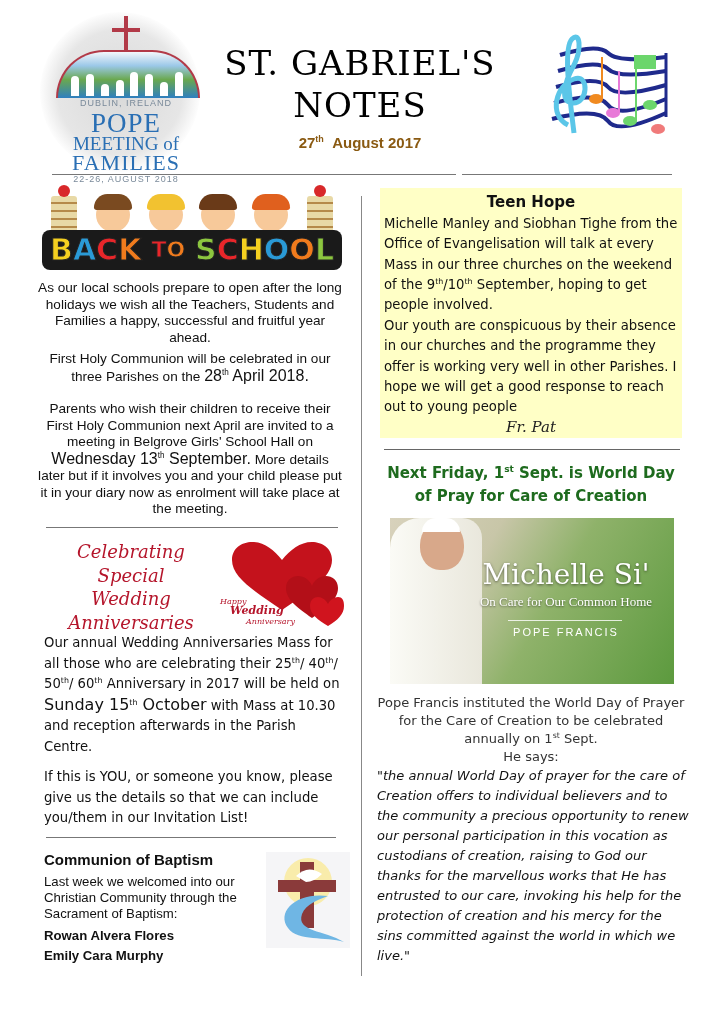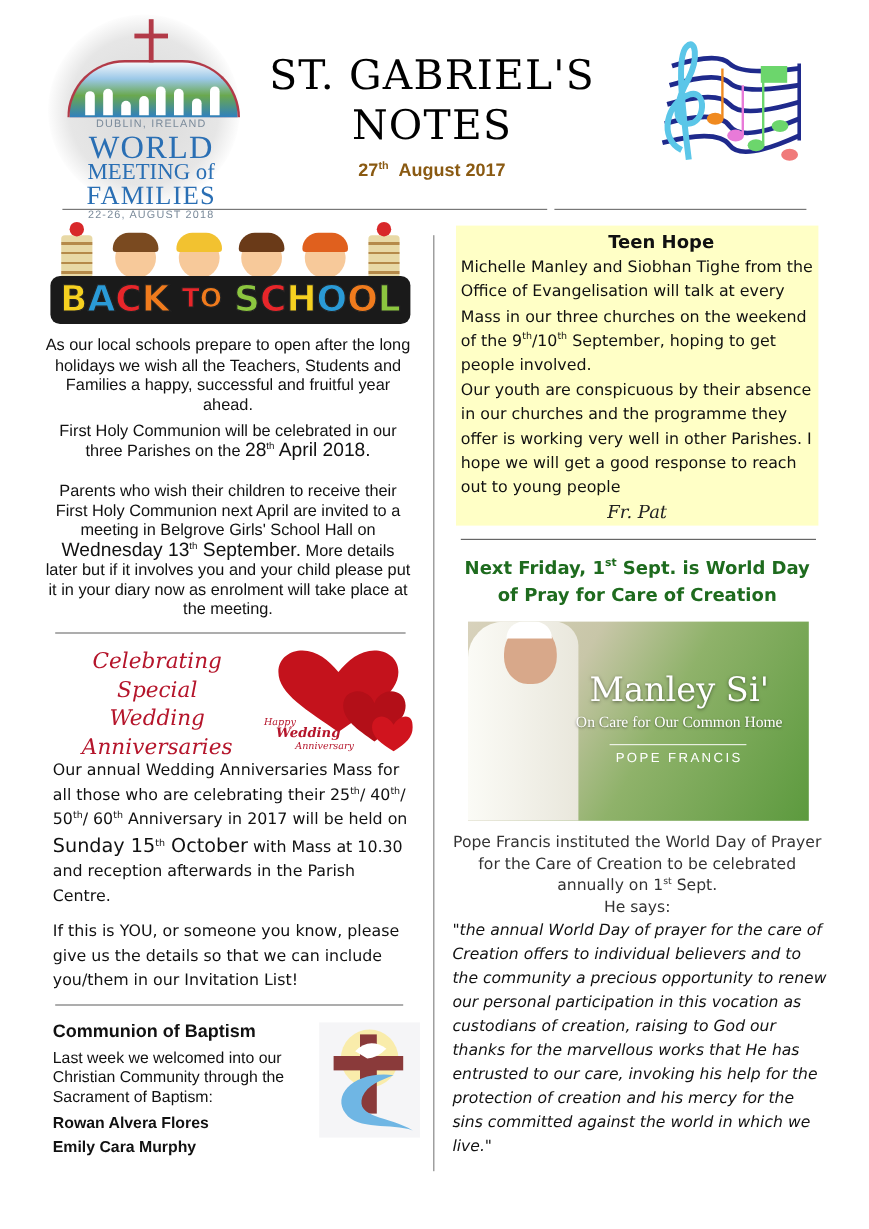--- a/index.html
+++ b/index.html
@@ -50,21 +50,21 @@
   .wed-p { left: 44px; width: 300px; font-size: 13.2px; line-height: 20.5px; color: #111; }
   .hr-l2 { left: 46px; top: 837px; width: 290px; height: 1px; background: #777; }
 
   .bap-title { left: 44px; top: 851px; font-weight: bold; font-size: 15px; color: #111; }
   .bap-p { left: 44px; top: 874px; width: 230px; font-size: 13.2px; line-height: 15.8px; color: #111; }
   .bap-name { left: 44px; font-weight: bold; font-size: 13.2px; color: #111; }
   .bap-img { left: 266px; top: 852px; width: 84px; height: 96px; background: #f5f5f7; }
 
   
   .teen-box { left: 380px; top: 188px; width: 302px; height: 250px; background: #ffffc6; }
-  .teen-title { left: 380px; top: 193px; width: 302px; text-align: center; font-weight: bold; font-size: 15px; padding-left: 20px; }
+  .teen-title { left: 380px; top: 193px; width: 302px; text-align: center; font-weight: bold; font-size: 15px; }
   .teen-p { left: 384px; width: 300px; font-size: 13.2px; line-height: 20.3px; color: #111; }
   .teen-sign { left: 380px; top: 418px; width: 302px; text-align: center; font-family: "DejaVu Serif", serif; font-style: italic; font-size: 15px; color: #222; }
   .hr-r1 { left: 384px; top: 449px; width: 296px; height: 1px; background: #666; }
 
   .green-title { left: 380px; top: 462px; width: 302px; text-align: center; color: #1e6b1e; font-weight: bold; font-size: 15px; line-height: 23px; }
 
   .laudato { left: 390px; top: 518px; width: 284px; height: 166px; overflow: hidden; background: linear-gradient(120deg,#d8d2bc 0%, #c8c6a8 30%, #8fb26a 55%, #5c9a3e 100%); }
   .laudato-pope { position: absolute; left: 0; top: 0; width: 92px; height: 166px; background: linear-gradient(90deg,#fbfbf6 0%, #e9e7dc 100%); border-radius: 30px 20px 0 0; }
   .laudato-head { position: absolute; left: 30px; top: 2px; width: 44px; height: 50px; border-radius: 50% 50% 45% 45%; background: #d8a88a; }
   .laudato-cap { position: absolute; left: 32px; top: 0; width: 38px; height: 14px; border-radius: 20px 20px 0 0; background: #ffffff; }
@@ -88,21 +88,21 @@
       <span style="height:20px"></span>
         <span style="height:22px"></span>
         <span style="height:12px"></span>
         <span style="height:16px"></span>
         <span style="height:24px"></span>
         <span style="height:22px"></span>
         <span style="height:14px"></span>
         <span style="height:24px"></span>
     </div>
     <div class="wmof-text-small" style="top:84px">DUBLIN, IRELAND</div>
-    <div class="wmof-text-big" style="top:96px;font-size:27px;letter-spacing:1px">WORLD</div>
+    <div class="wmof-text-big" style="top:96px;font-size:27px;letter-spacing:1px">POPE</div>
     <div class="wmof-text-big" style="top:120px;font-size:19px">MEETING of</div>
     <div class="wmof-text-big" style="top:138px;font-size:22px;letter-spacing:1px">FAMILIES</div>
     <div class="wmof-text-small" style="top:160px">22-26, AUGUST 2018</div>
   </div>
 </div>
 
 <div class="abs title">
   <div>ST. GABRIEL'S</div>
   <div>NOTES</div>
 </div>
@@ -216,21 +216,21 @@
 <div class="abs hr-r1"></div>
 
 <div class="abs green-title comic">
   <span>Next Friday, 1</span><sup>st</sup><span> Sept. is World Day of Pray for Care of Creation</span>
 </div>
 
 <div class="abs laudato">
   <div class="laudato-pope"></div>
   <div class="laudato-head"></div>
   <div class="laudato-cap"></div>
-  <div class="laudato-h">Manley Si'</div>
+  <div class="laudato-h">Michelle Si'</div>
   <div class="laudato-sub">On Care for Our Common Home</div>
   <div class="laudato-rule"></div>
   <div class="laudato-pf">POPE FRANCIS</div>
 </div>
 
 <div class="abs pf-p comic" style="top:694px">
   <span>Pope Francis instituted the World Day of Prayer for the Care of Creation to be celebrated annually on 1</span><sup>st</sup><span> Sept.</span>
 </div>
 <div class="abs pf-p comic" style="top:748px">He says:</div>
 <div class="abs quote comic" style="top:766px">"the annual World Day of prayer for the care of Creation offers to individual believers and to the community a precious opportunity to renew our personal participation in this vocation as custodians of creation, raising to God our thanks for the marvellous works that He has entrusted to our care, invoking his help for the protection of creation and his mercy for the sins committed against the world in which we live."</div>

